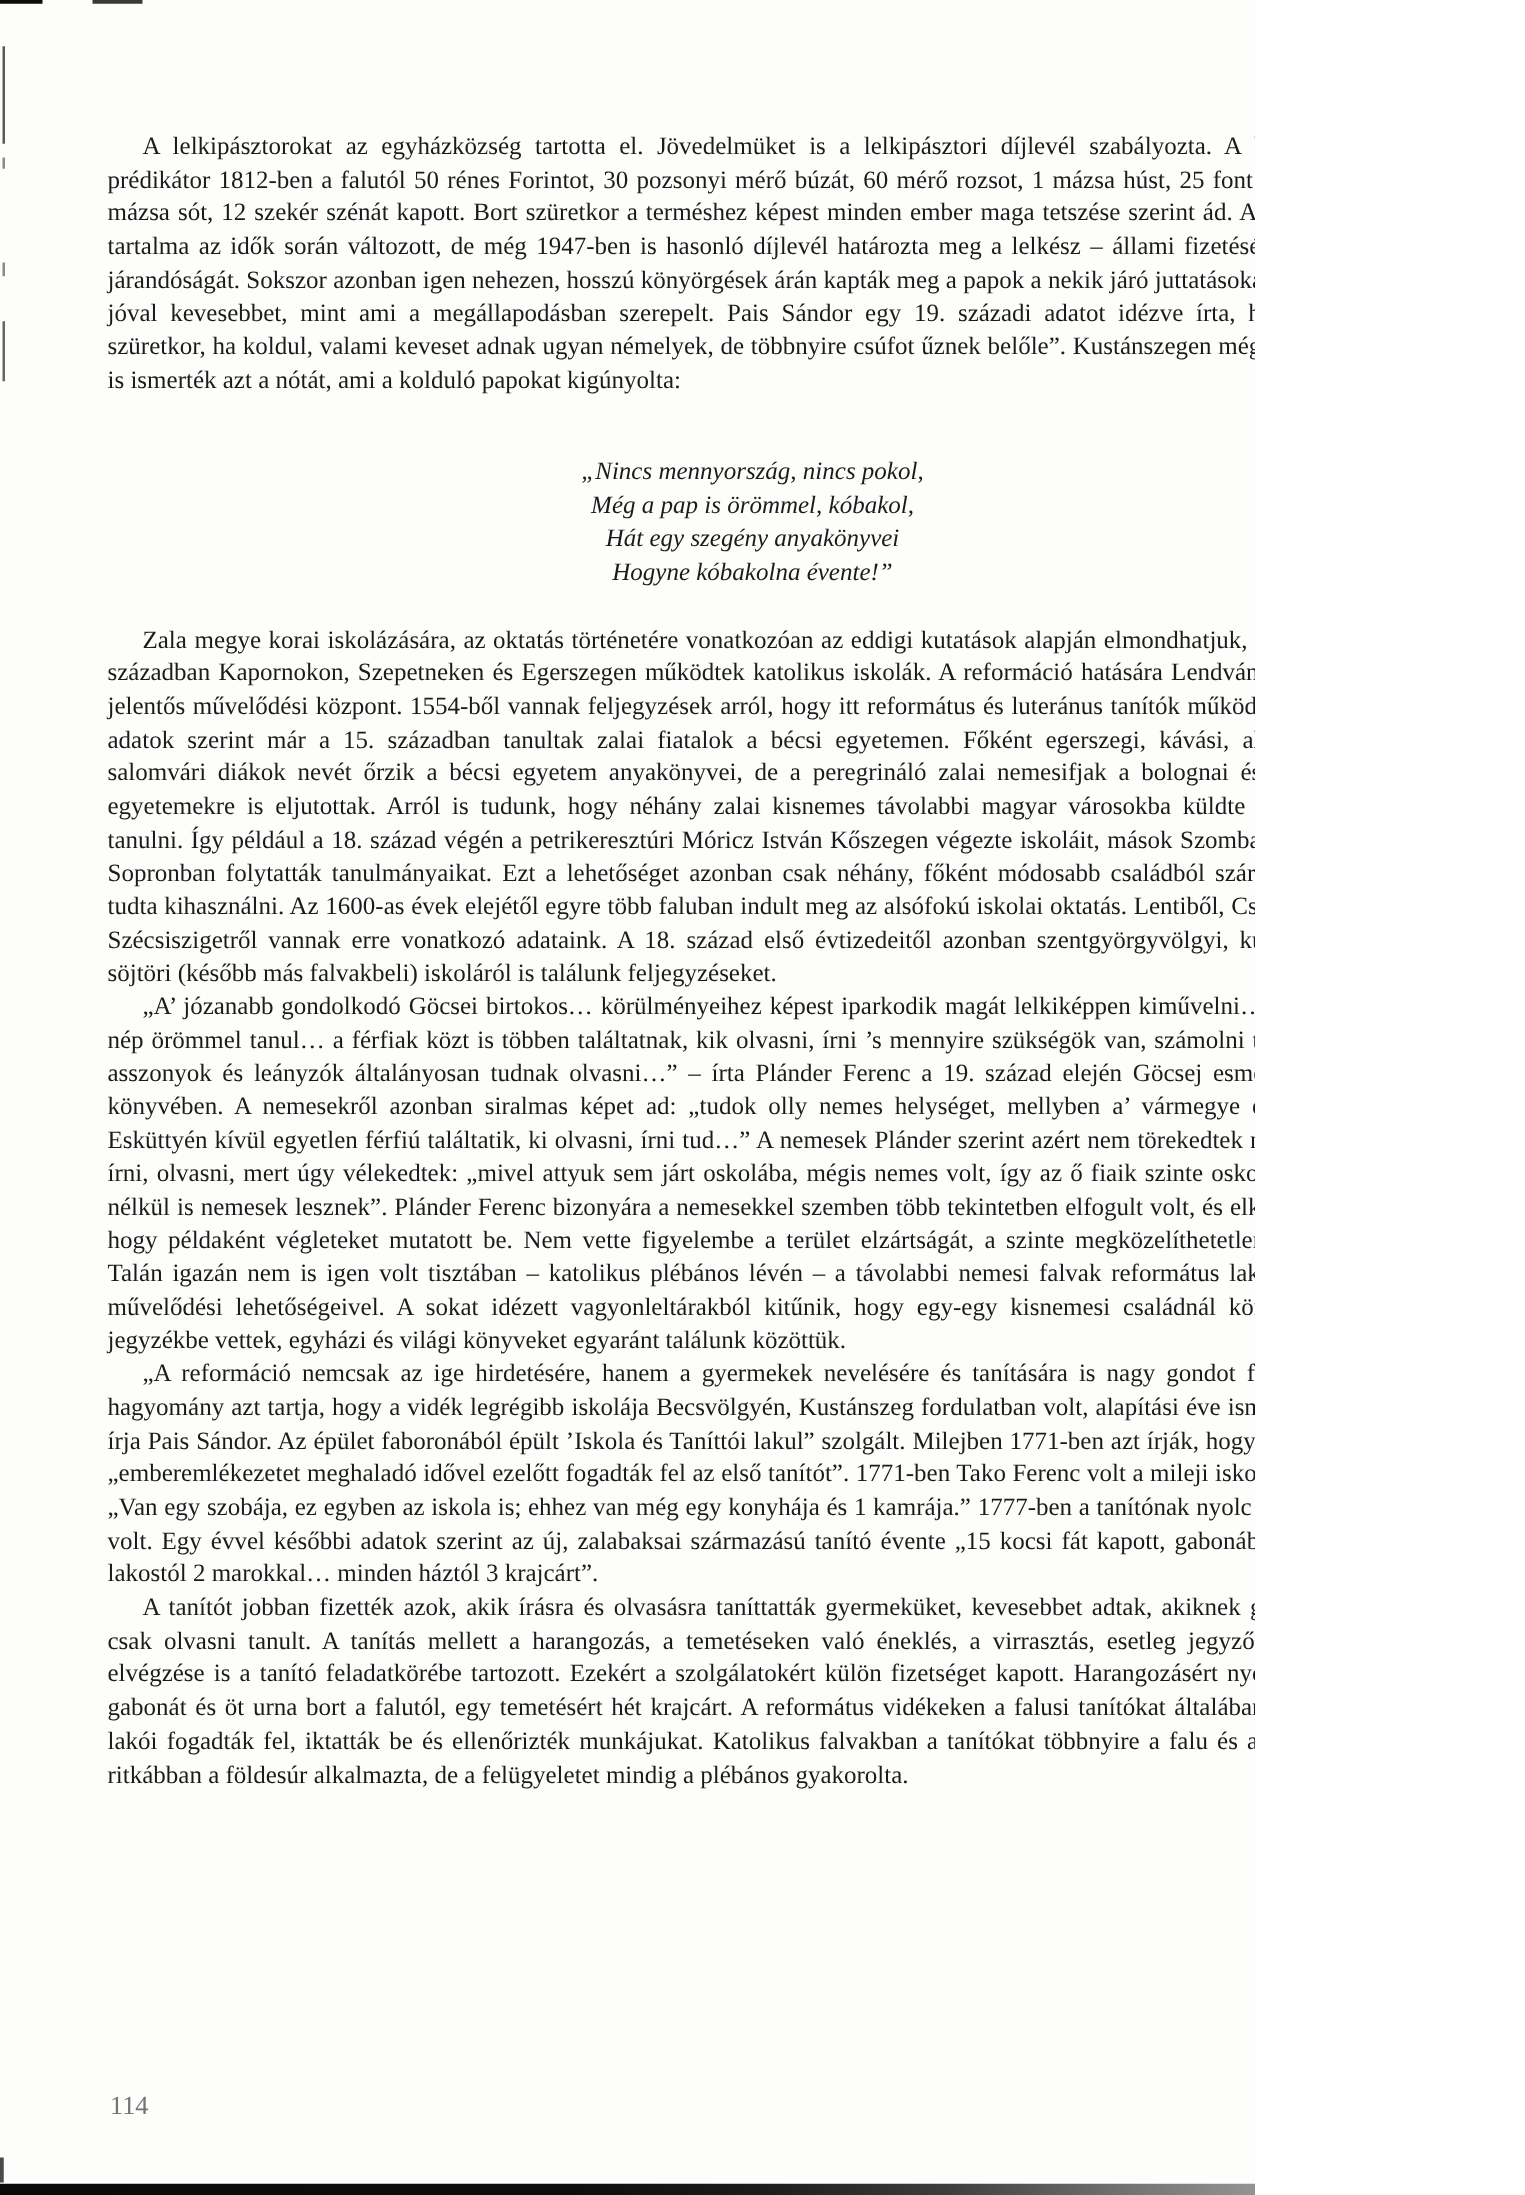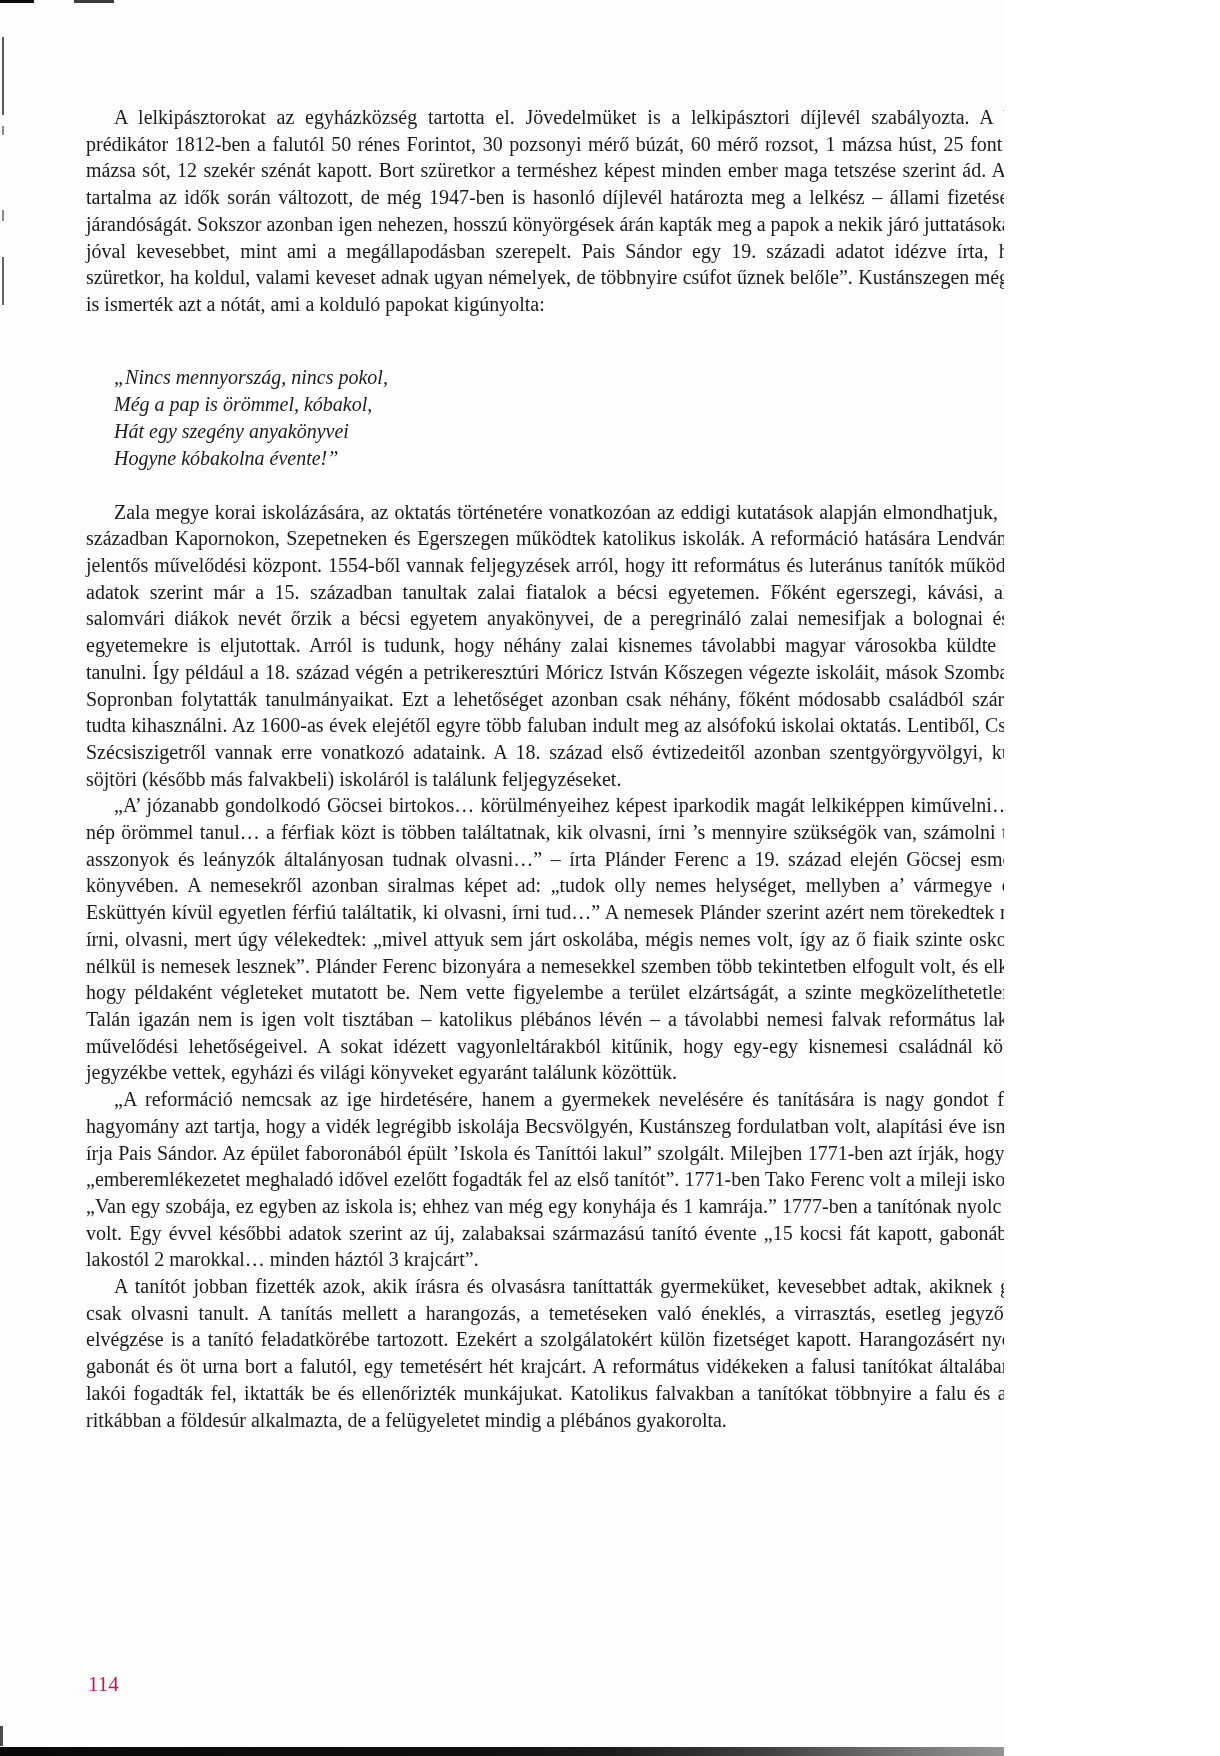--- a/index.html
+++ b/index.html
@@ -27,31 +27,31 @@
     text-justify: inter-word;
   }
   .para {
     margin: 0;
     padding: 0;
     text-indent: 28px;
   }
   .poem {
     margin: 46px 0 27px 28px;
     font-style: italic;
-    text-align: left;
+    text-align: center;
     line-height: 27px;
   }
   .poem-line { white-space: nowrap; }
   .page-number {
     position: absolute;
     left: 88px;
     top: 1672px;
     font-size: 21px;
     line-height: 24px;
-    color: #be185d;
+    color: #737373;
   }
   
   .artifact { position: absolute; pointer-events: none; }
   .a-top-1        { left: 0;     top: 0;      width: 34px;  height: 3px;  background: #0d0d0d; }
   .a-top-2        { left: 74px;  top: 0;      width: 40px;  height: 3px;  background: #3a3a3a; }
   .a-right-dark   { left: 1215px; top: 0;     width: 3px;   height: 122px; background: #1e1e1e; }
   .a-right-light  { left: 1216px; top: 122px; width: 2px;   height: 1568px; background: #cfcfcc; }
   .a-left-1       { left: 2px;   top: 37px;   width: 2px;   height: 78px;  background: #5a5a5a; }
   .a-left-2       { left: 2px;   top: 126px;  width: 2px;   height: 9px;   background: #8a8a8a; }
   .a-left-3       { left: 2px;   top: 210px;  width: 2px;   height: 11px;  background: #8a8a8a; }

